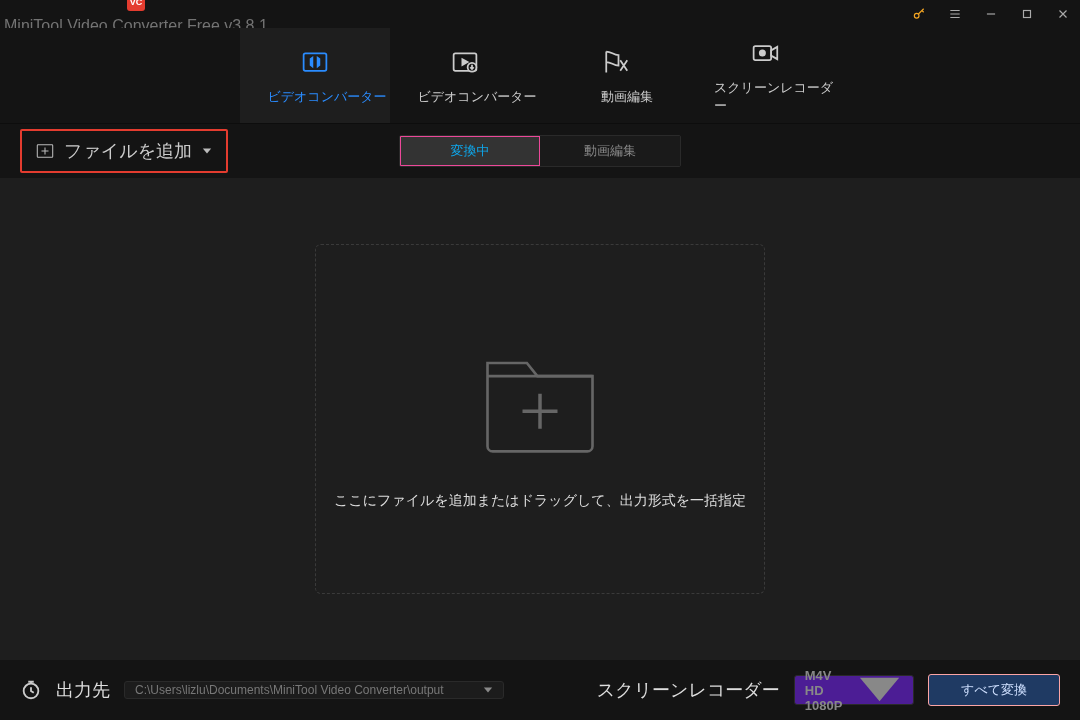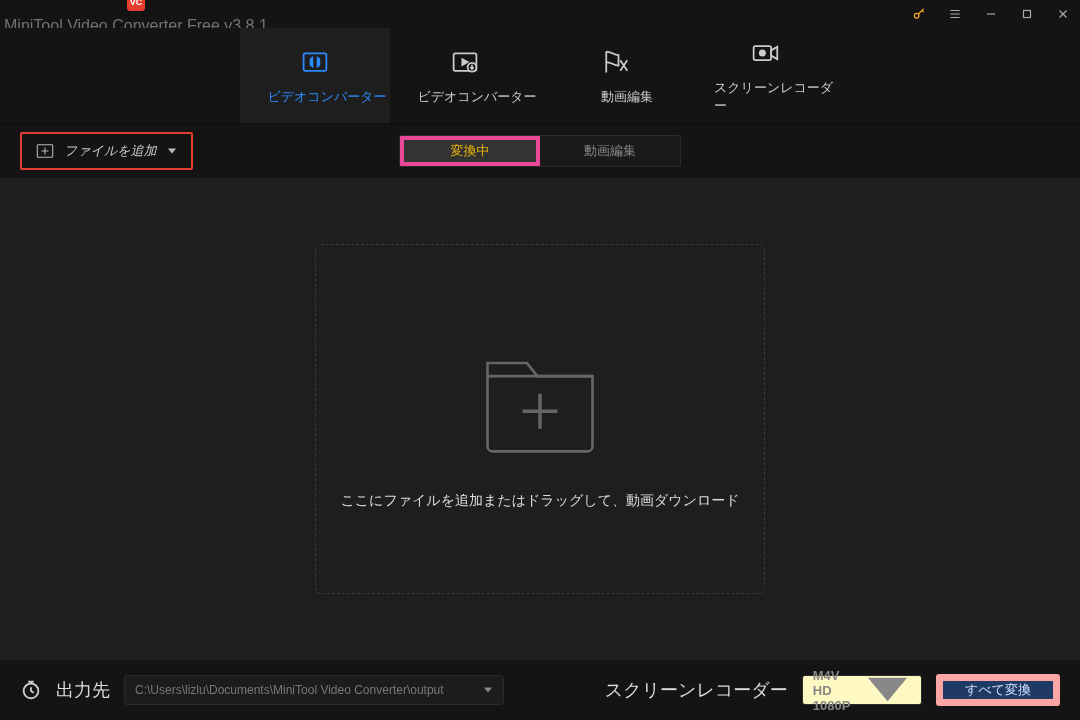--- a/index.html
+++ b/index.html
@@ -17,40 +17,40 @@
   
   .nav { height:96px; display:flex; align-items:stretch; background:#141414; padding-left:240px; border-bottom:1px solid #0d0d0d;}
   .nav-tab { width:150px; display:flex; flex-direction:column; align-items:center; justify-content:center; gap:10px; cursor:pointer; }
   .nav-tab.active { background:#1e1e1e; }
   .nav-icon { width:32px; height:32px; display:flex; align-items:center; justify-content:center; }
   .nav-icon svg { width:30px; height:28px; }
   .nav-label { font-size:13px; color:#ccc;margin-left:24px; }
   .nav-tab.active .nav-label { color:#2a8cff; }
   
   .toolbar { height:54px; display:flex; align-items:center; padding:0 20px; background:#141414; position:relative; }
-  .add-file-btn { display:flex; align-items:center; gap:10px; padding:8px 14px; border:2px solid #e43c2f; border-radius:2px; cursor:pointer; font-size:13px; color:#ccc;font-style:italic; }
+  .add-file-btn { display:flex; align-items:center; gap:10px; padding:8px 14px; border:2px solid #e43c2f; border-radius:2px; cursor:pointer; font-size:18px; color:#ccc; }
   .add-file-btn .plus-box{ width:18px;height:14px; }
   .add-file-btn .chevron { width:10px;height:10px;}
   .status-tabs { position:absolute; left:50%; transform:translateX(-50%); display:flex; border:1px solid #2a2a2a; border-radius:2px; overflow:hidden; }
   .status-tab { width:140px; height:30px; display:flex; align-items:center; justify-content:center; font-size:13px; cursor:pointer; background:#1a1a1a; color:#888;}
-  .status-tab.active { background:#333; color:#eab308; border:4px solid #ec4899; }
+  .status-tab.active { background:#333; color:#0ea5e9; border:1px solid #ec4899; }
   
   .main { flex:1; background:#1e1e1e; display:flex; align-items:center; justify-content:center; }
   .dropzone { width:450px; height:350px; border:1px dashed #3a3a3a; border-radius:6px; display:flex; flex-direction:column; align-items:center; justify-content:center; gap:24px; cursor:pointer;}
   .dropzone svg { width:140px; height:140px; }
   .drop-label { font-size:14px; color:#ddd; }
   
   .footer { height:60px; background:#141414; display:flex; align-items:center; padding:0 20px; gap:14px; }
   .clock-icon { width:22px;height:22px; display:flex; align-items:center; justify-content:center;}
   .footer-label { font-size:18px; color:#ddd; }
-  .path-box { flex:0 0 380px; height:30px; background:#1c1c1c; border:1px solid #2a2a2a; border-radius:3px; display:flex; align-items:center; padding:0 10px; color:#777; font-size:12px; cursor:pointer; gap:8px;}
+  .path-box { flex:0 0 380px; height:18px; background:#1c1c1c; border:1px solid #2a2a2a; border-radius:3px; display:flex; align-items:center; padding:0 10px; color:#777; font-size:12px; cursor:pointer; gap:8px;}
   .path-box .chev{ margin-left:auto; width:10px;height:10px;}
   .spacer { flex:1; }
-  .format-box { height:30px; background:#fef9c3; border:1px solid #2a2a2a; border-radius:3px; display:flex; align-items:center; padding:0 10px; color:#888; font-size:13px; cursor:pointer; gap:8px; font-weight:bold;}
-  .convert-all { height:32px; padding:0 22px; background:#1f3a63; border:7px solid #fca5a5; border-radius:3px; display:flex; align-items:center; justify-content:center; color:#cfe0ff; font-size:13px; cursor:pointer;}
+  .format-box { height:30px; background:#4c1d95; border:1px solid #2a2a2a; border-radius:3px; display:flex; align-items:center; padding:0 10px; color:#888; font-size:13px; cursor:pointer; gap:8px; font-weight:bold;}
+  .convert-all { height:32px; padding:0 32px; background:#1f3a63; border:1px solid #fca5a5; border-radius:3px; display:flex; align-items:center; justify-content:center; color:#cfe0ff; font-size:13px; cursor:pointer;}
 </style>
 </head>
 <body>
 <div class="window">
 
   <div class="titlebar">
     <div class="titlebar-left">
       <div class="app-icon">VC</div>
       <div class="app-title">MiniTool Video Converter Free v3.8.1</div>
     </div>
@@ -147,21 +147,21 @@
     </div>
   </div>
 
   <div class="main">
     <div class="dropzone">
       <svg viewBox="0 0 160 160" fill="none" stroke="#666" stroke-width="3">
         <path d="M20 40 h45 l12 15 h63 v80 a6 6 0 0 1 -6 6 H26 a6 6 0 0 1 -6 -6 V40 z"></path>
         <path d="M20 55 h120"></path>
         <path d="M80 75 v40 M60 95 h40" stroke-width="4"></path>
       </svg>
-      <div class="drop-label">ここにファイルを追加またはドラッグして、動画ダウンロード</div>
+      <div class="drop-label">ここにファイルを追加またはドラッグして、出力形式を一括指定</div>
     </div>
   </div>
 
   <div class="footer">
     <div class="clock-icon">
       <svg viewBox="0 0 24 24" fill="none" stroke="#ccc" stroke-width="2">
           <circle cx="12" cy="13" r="8"></circle>
           <path d="M12 9v4l3 2M9 3h6M12 3v2"></path>
         </svg>
     </div>

